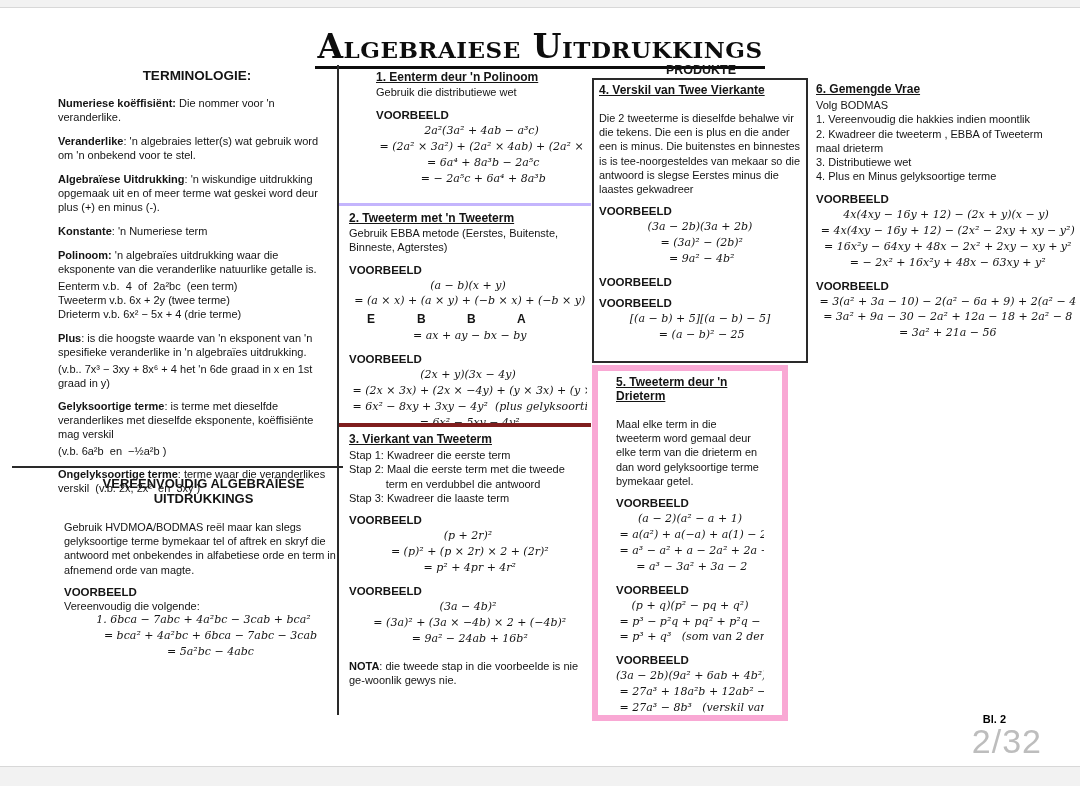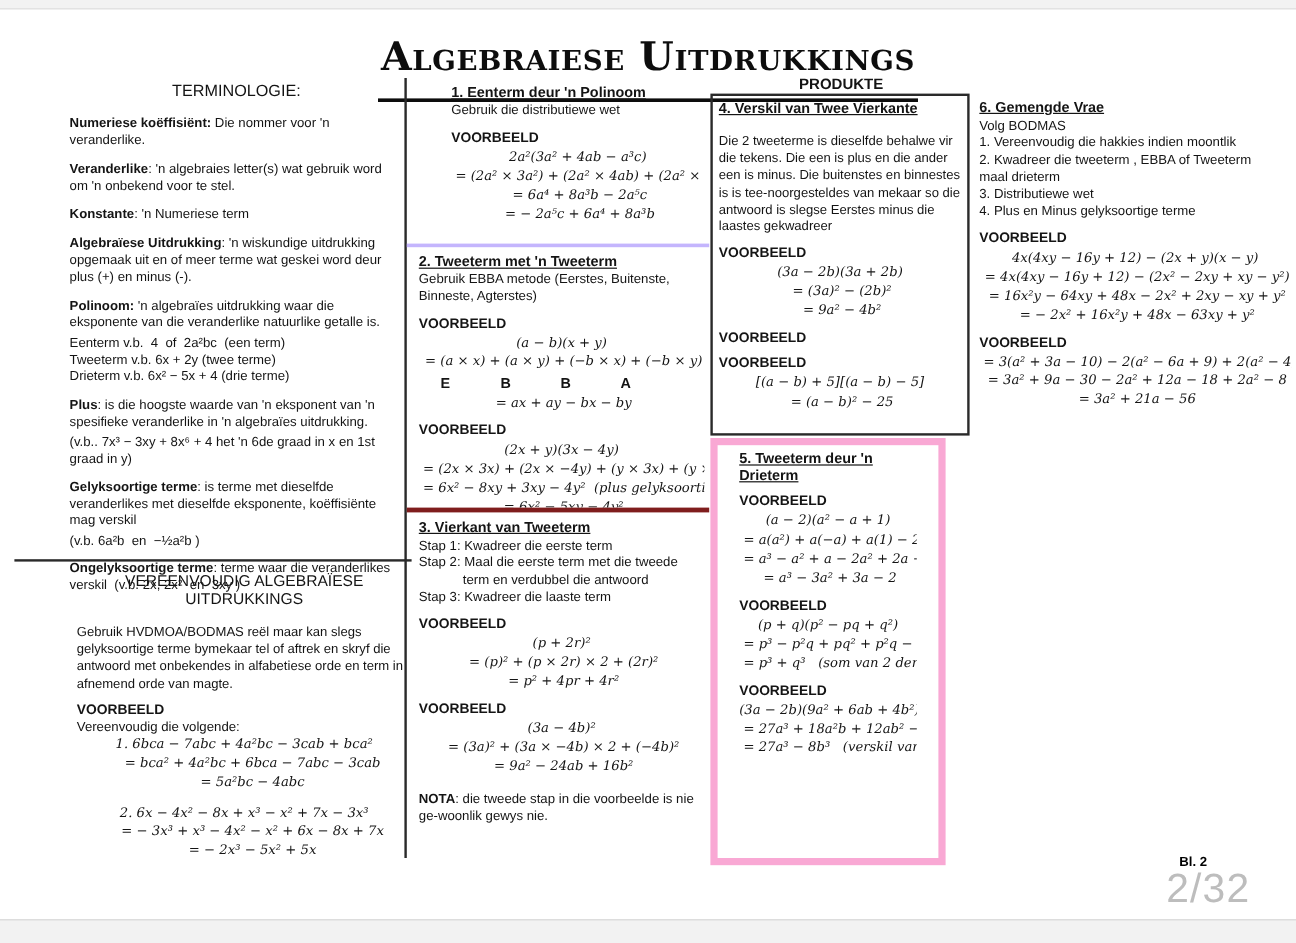--- a/index.html
+++ b/index.html
@@ -3,24 +3,24 @@
 <meta charset="utf-8">
 <style>
   html,body{margin:0;padding:0;}
   body{width:1080px;height:786px;background:#ffffff;font-family:"Liberation Sans",sans-serif;color:#141414;overflow:hidden;position:relative;}
   .strip{position:absolute;left:0;width:1080px;background:#f2f2f2;}
   .strip.top{top:0;height:7px;border-bottom:1px solid #d8d8d8;}
   .strip.bottom{bottom:0;height:19px;border-top:1px solid #d8d8d8;}
   .page{position:absolute;left:0;top:8px;width:1080px;height:758px;background:#fff;}
 
   .title-wrap{position:absolute;left:0;right:0;top:22px;text-align:center;}
-  .doc-title{display:inline-block;font-family:"DejaVu Serif",serif;font-variant:small-caps;font-weight:bold;font-size:33px;line-height:1.05;letter-spacing:.5px;color:#0d0d0d;border-bottom:3px solid #0d0d0d;padding:0 2px 17px 2px;}
+  .doc-title{display:inline-block;font-family:"DejaVu Serif",serif;font-variant:small-caps;font-weight:bold;font-size:33px;line-height:1.05;letter-spacing:.5px;color:#0d0d0d;border-bottom:3px solid #0d0d0d;padding:0 2px 1px 2px;}
   .produkte{position:absolute;left:594px;top:55px;width:214px;text-align:center;font-weight:bold;font-size:12.5px;}
 
-  .h-center{text-align:center;font-weight:normal;font-size:13.5px;margin:0 0 14px 0;}
+  .h-center{text-align:center;font-weight:bold;font-size:13.5px;margin:0 0 14px 0;}
   .entry{margin:0 0 10px 0;font-size:11px;line-height:1.27;white-space:pre-wrap;}
   .entry b{font-size:11px;}
   .subline{font-size:11px;line-height:1.3;white-space:pre-wrap;}
   .sublines{margin:-8px 0 10px 0;}
 
   #col1-term{position:absolute;left:58px;top:60px;width:278px;}
   #simplify{position:absolute;left:12px;top:458px;width:331px;border-top:2px solid #2a2a2a;padding:8px 0 0 52px;box-sizing:border-box;}
   #simplify .h-center{font-size:13px;margin-bottom:10px;}
   .para{font-size:10.9px;line-height:1.3;margin:14px 0 8px 0;}
   .vb{font-weight:bold;font-size:11.5px;margin:9px 0 2px 0;}
@@ -57,22 +57,22 @@
   <div class="title-wrap">
     <span class="doc-title">Algebraiese Uitdrukkings</span>
   </div>
   <div class="produkte">PRODUKTE</div>
 
   <div id="col1-term">
     <div class="h-center">TERMINOLOGIE:</div>
 
     <p class="entry"><b>Numeriese koëffisiënt:</b><span> Die nommer voor 'n veranderlike.</span></p>
     <p class="entry"><b>Veranderlike</b><span>: 'n algebraies letter(s) wat gebruik word om 'n onbekend voor te stel.</span></p>
+    <p class="entry"><b>Algebraïese Uitdrukking</b><span>: 'n wiskundige uitdrukking opgemaak uit en of meer terme wat geskei word deur plus (+) en minus (-).</span></p>
     <p class="entry"><b>Konstante</b><span>: 'n Numeriese term</span></p>
-    <p class="entry"><b>Algebraïese Uitdrukking</b><span>: 'n wiskundige uitdrukking opgemaak uit en of meer terme wat geskei word deur plus (+) en minus (-).</span></p>
     <p class="entry"><b>Polinoom:</b><span> 'n algebraïes uitdrukking waar die eksponente van die veranderlike natuurlike getalle is.</span></p>
     <div class="sublines">
         <div class="subline">Eenterm v.b.  4  of  2a²bc  (een term)</div>
         <div class="subline">Tweeterm v.b. 6x + 2y (twee terme)</div>
         <div class="subline">Drieterm v.b. 6x² − 5x + 4 (drie terme)</div>
       </div>
     <p class="entry"><b>Plus</b><span>: is die hoogste waarde van 'n eksponent van 'n spesifieke veranderlike in 'n algebraïes uitdrukking.</span></p>
     <div class="sublines">
         <div class="subline">(v.b.. 7x³ − 3xy + 8x⁶ + 4 het 'n 6de graad in x en 1st graad in y)</div>
       </div>
@@ -90,25 +90,20 @@
     </div>
     <p class="para">Gebruik  HVDMOA/BODMAS reël maar kan slegs gelyksoortige terme bymekaar tel of aftrek en skryf die antwoord met onbekendes in alfabetiese orde en term in afnemend orde van magte.</p>
     <div class="vb">VOORBEELD</div>
     <p class="intro">Vereenvoudig die volgende:</p>
     <div class="mgroup">
         <div class="mline">1. 6bca − 7abc + 4a²bc − 3cab + bca²</div>
         <div class="mline">    = bca² + 4a²bc + 6bca − 7abc − 3cab</div>
         <div class="mline">    = 5a²bc − 4abc</div>
       </div>
     <div class="gap"></div>
-    <div class="mgroup">
-        <div class="mline">2. 6x − 4x² − 8x + x³ − x² + 7x − 3x³</div>
-        <div class="mline">    = − 3x³ + x³ − 4x² − x² + 6x − 8x + 7x</div>
-        <div class="mline">    = − 2x³ − 5x² + 5x</div>
-      </div>
   </div>
 
   <div id="col2">
     <div class="sec" id="sec1">
       <div class="sec-title">1. Eenterm deur 'n Polinoom</div>
       <p class="sub">Gebruik die distributiewe wet</p>
       <div class="vb">VOORBEELD</div>
       <div class="mgroup">
           <div class="mline">2a²(3a² + 4ab − a³c)</div>
           <div class="mline"> = (2a² × 3a²) + (2a² × 4ab) + (2a² × −a³c)</div>
@@ -177,20 +172,21 @@
     <div class="vb">VOORBEELD</div>
     <div class="vb">VOORBEELD</div>
     <div class="mgroup">
         <div class="mline">[(a − b) + 5][(a − b) − 5]</div>
         <div class="mline"> = (a − b)² − 25</div>
       </div>
   </div>
 
   <div id="box5">
     <div class="sec-title">5. Tweeterm deur 'n Drieterm</div>
+    <p class="para">Maal elke term in die tweeterm word gemaal deur elke term van die drieterm en dan word gelyksoortige terme bymekaar getel.</p>
     <div class="vb">VOORBEELD</div>
     <div class="mgroup">
         <div class="mline">(a − 2)(a² − a + 1)</div>
         <div class="mline"> = a(a²) + a(−a) + a(1) − 2(a²) − 2(−a) − 2(1)</div>
         <div class="mline"> = a³ − a² + a − 2a² + 2a − 2</div>
         <div class="mline"> = a³ − 3a² + 3a − 2</div>
       </div>
     <div class="vb">VOORBEELD</div>
     <div class="mgroup">
         <div class="mline">(p + q)(p² − pq + q²)</div>

